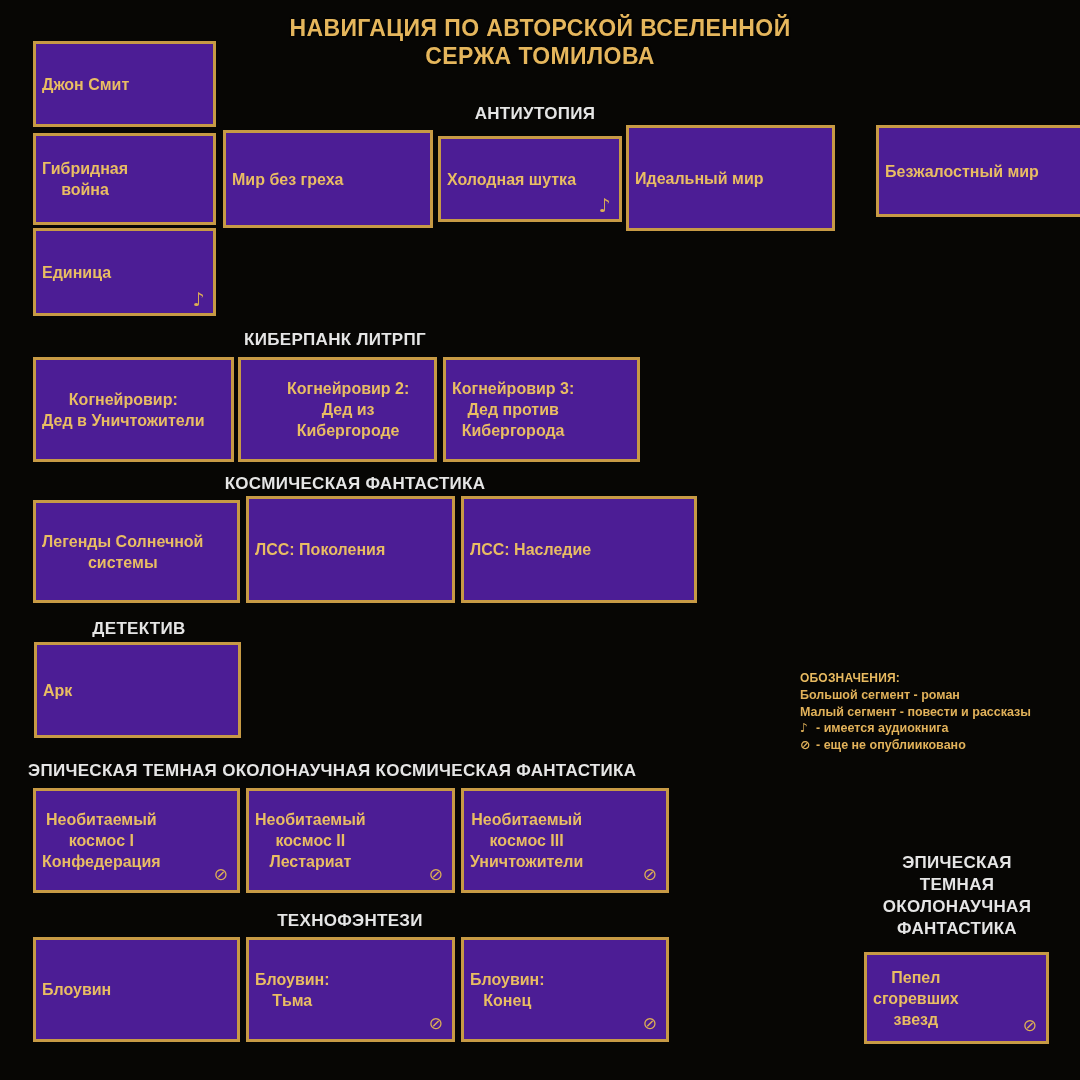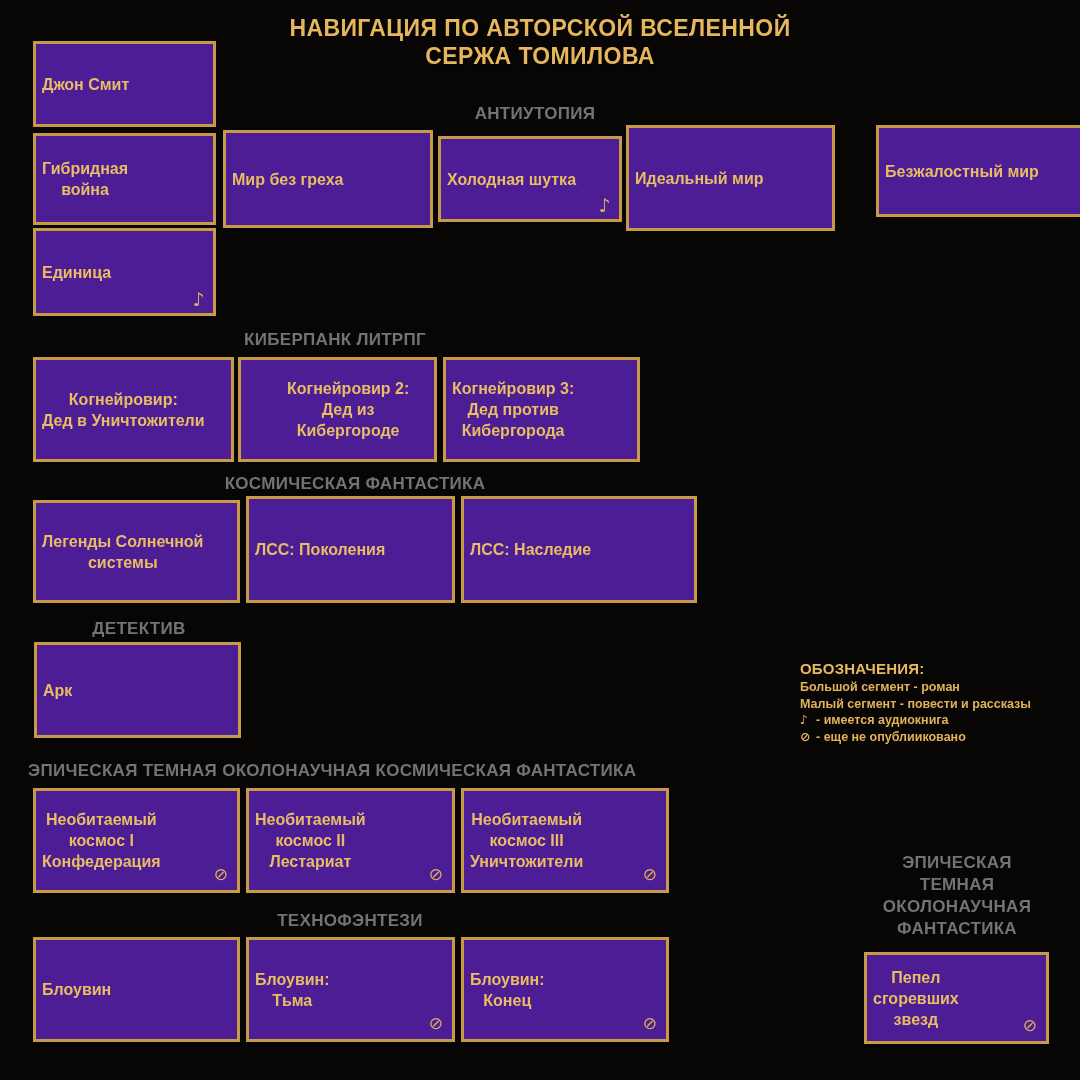--- a/index.html
+++ b/index.html
@@ -34,21 +34,21 @@
     text-shadow: 0 0 2px rgba(0,0,0,0.9);
   }
   .main-title .l2 { display: block; }
 
   
   .section-caption {
     position: absolute;
     font-size: 17px;
     font-weight: bold;
     letter-spacing: 0.3px;
-    color: #737373;
+    color: #e5e5e5;
     white-space: nowrap;
     text-align: center;
   }
   .section-caption.multiline {
     white-space: normal;
     line-height: 22px;
   }
 
   
   .book {
@@ -85,25 +85,26 @@
   }
 
   
   #legend {
     position: absolute;
     left: 800px;
     top: 660px;
     width: 270px;
   }
   #legend .legend-title {
-    font-size: 15px;
+    font-size: 12px;
     font-weight: bold;
     letter-spacing: 0.2px;
     color: #e8ba60;
     margin-bottom: 2px;
+    margin-top: 11px;
   }
   #legend .legend-line {
     font-size: 12.5px;
     font-weight: bold;
     line-height: 16.5px;
     color: #e2b25a;
     white-space: nowrap;
   }
   #legend .legend-line .gl {
     font-family: "DejaVu Sans", sans-serif;

